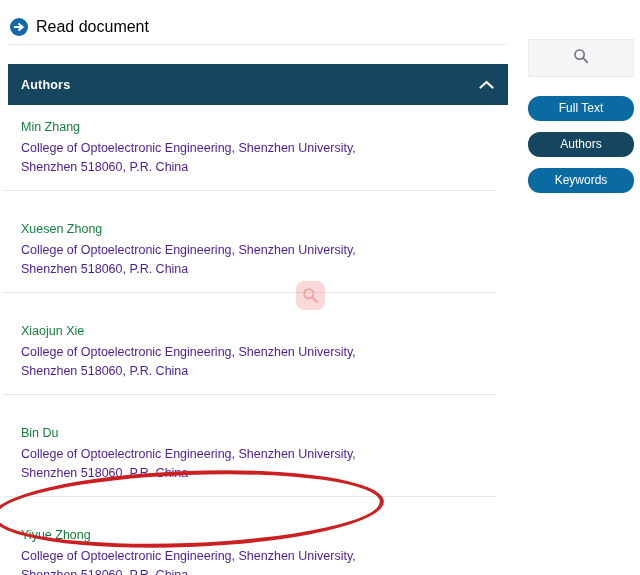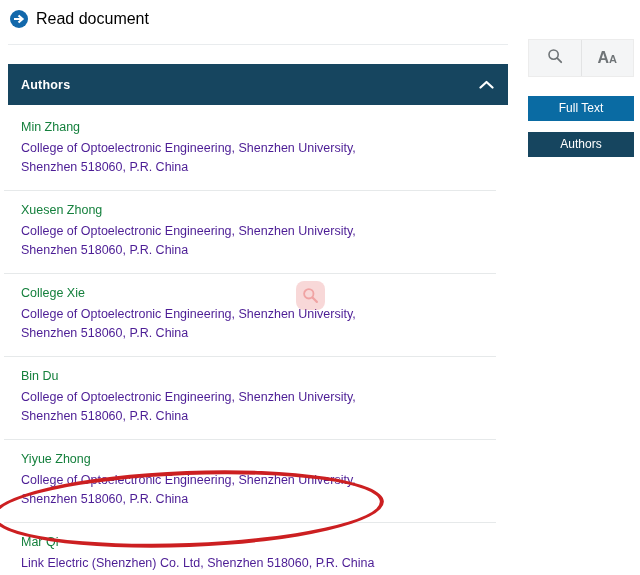--- a/index.html
+++ b/index.html
@@ -17,21 +17,21 @@
   }
 
   
   #read-doc-bar {
     position: absolute;
     left: 0;
     top: 0;
     width: 640px;
     height: 37px;
     display: flex;
-    align-items: center;
+    align-items: flex-end;
   }
   #read-doc-link {
     display: flex;
     align-items: center;
     gap: 7px;
     margin-left: 9px;
     text-decoration: none;
     cursor: pointer;
   }
   #read-doc-icon {
@@ -88,21 +88,21 @@
     padding-top: 12px;
   }
   .author-entry {
     padding: 0 0 0 13px;
     position: relative;
   }
   .author-inner {
     padding-bottom: 13px;
   }
   .author-entry + .author-entry .author-inner {
-    padding-top: 10px;
+    padding-top: 29px;
   }
   .author-entry + .author-entry::before {
     content: "";
     position: absolute;
     left: -4px;
     right: 12px;
     top: 0;
     height: 1px;
     background: #e6e9ea;
   }
@@ -155,21 +155,21 @@
   }
   #font-size-icon .big { font-size: 16px; }
   #font-size-icon .small { font-size: 11px; }
 
   .nav-btn {
     display: block;
     width: 106px;
     height: 25px;
     line-height: 25px;
     margin-top: 11px;
-    border-radius: 0;
+    border-radius: 12px;
     background: #0a6ba3;
     color: #ffffff;
     font-size: 12px;
     text-align: center;
     cursor: pointer;
     white-space: nowrap;
     box-sizing: border-box;
   }
   .nav-btn.active { background: #16455f; }
   #btn-full-text { margin-top: 19px; }
@@ -241,21 +241,21 @@
 
     <div class="author-entry">
       <div class="author-inner">
         <a class="author-name">Xuesen Zhong</a>
         <div class="author-affil">College of Optoelectronic Engineering, Shenzhen University, Shenzhen 518060, P.R. China</div>
       </div>
     </div>
 
     <div class="author-entry">
       <div class="author-inner">
-        <a class="author-name">College Xie</a>
+        <a class="author-name">Xiaojun Xie</a>
         <div class="author-affil">College of Optoelectronic Engineering, Shenzhen University, Shenzhen 518060, P.R. China</div>
       </div>
     </div>
 
     <div class="author-entry">
       <div class="author-inner">
         <a class="author-name">Bin Du</a>
         <div class="author-affil">College of Optoelectronic Engineering, Shenzhen University, Shenzhen 518060, P.R. China</div>
       </div>
     </div>
@@ -282,29 +282,25 @@
 
   <div id="view-tools">
     <div class="view-tool">
       <span>
         <svg width="16" height="16" viewBox="0 0 16 16">
           <circle cx="6.6" cy="6.6" r="4.6" stroke="#6f7477" stroke-width="1.6" fill="none"></circle>
           <path d="M10.2 10.2 L14.2 14.2" stroke="#6f7477" stroke-width="1.8" stroke-linecap="round"></path>
         </svg>
       </span>
     </div>
-    <div class="view-tool">
-      <span id="font-size-icon">
-        <span class="big">A</span><span class="small">A</span>
-      </span>
-    </div>
   </div>
 
   <div class="nav-btn" id="btn-full-text">Full Text</div>
   <div class="nav-btn active">Authors</div>
+  <div class="nav-btn">Keywords</div>
 
 </div>
 
 <div id="red-ellipse"></div>
 
 <div id="click-indicator">
   <svg width="17" height="17" viewBox="0 0 16 16">
     <circle cx="6.4" cy="6.4" r="4.4" stroke="#f0a3a3" stroke-width="1.7" fill="none"></circle>
     <path d="M9.9 9.9 L14 14" stroke="#f0a3a3" stroke-width="2" stroke-linecap="round"></path>
   </svg>

